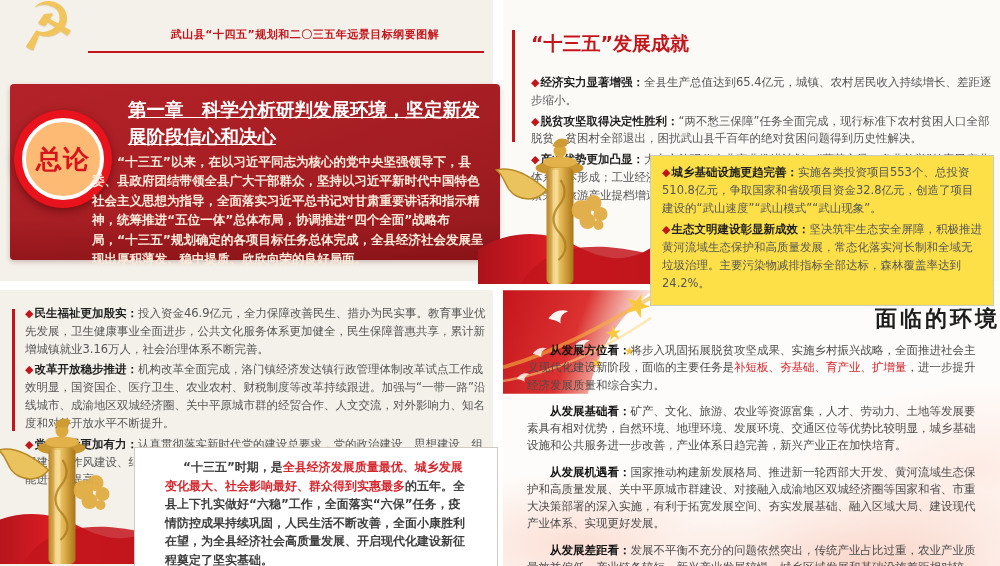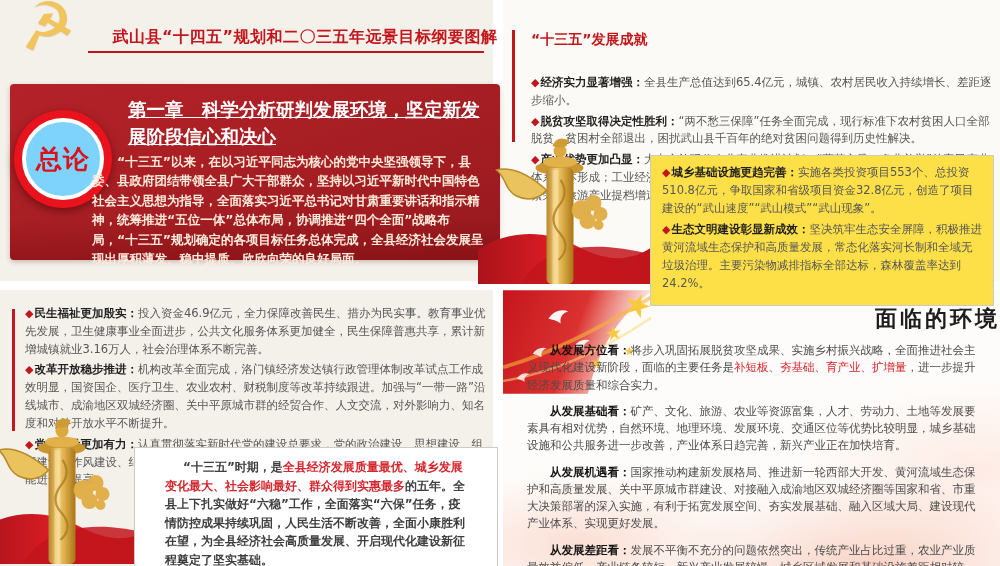--- a/index.html
+++ b/index.html
@@ -9,41 +9,41 @@
     font-family:"DejaVu Sans","Liberation Sans",sans-serif;
   }
   
   .gutter-v{position:absolute;left:493px;top:0;width:10px;height:566px;background:#ffffff;z-index:1;}
   .gutter-h{position:absolute;left:0;top:281px;width:1000px;height:9px;background:#ffffff;z-index:1;}
   .q2-bg{position:absolute;left:503px;top:0;width:497px;height:281px;background:#fcfaf6;z-index:0;}
   
   .emblem{position:absolute;left:18px;top:-6px;font-size:64px;line-height:1;color:#f1c45c;
     transform:rotate(-8deg);z-index:2;text-shadow:0 1px 1px rgba(180,120,0,.35);}
   .header-title{position:absolute;left:105px;top:27px;width:400px;text-align:center;
-    font-size:16px;font-weight:bold;color:#c3161c;z-index:2;letter-spacing:.5px;}
+    font-size:11px;font-weight:bold;color:#c3161c;z-index:2;letter-spacing:.5px;}
   .header-underline{position:absolute;left:88px;top:51px;width:396px;height:2px;background:#c3161c;z-index:2;}
   
   .q1-panel{position:absolute;left:10px;top:84px;width:490px;height:176px;border-radius:4px;
     background:linear-gradient(160deg,#b42228 0%,#a51e23 55%,#97191e 100%);z-index:2;
     box-shadow:0 2px 5px rgba(90,10,10,.25);}
   .q1-panel::after{content:"";position:absolute;left:0;right:0;bottom:0;height:42px;
     background:linear-gradient(to top,rgba(110,8,12,.35),rgba(110,8,12,0));border-radius:0 0 4px 4px;}
   .badge{position:absolute;left:4px;top:26px;width:98px;height:98px;border-radius:50%;
     background:#e8131c;display:flex;align-items:center;justify-content:center;
     box-shadow:0 3px 9px rgba(60,0,0,.5);z-index:3;}
-  .badge-inner{width:74px;height:74px;border-radius:50%;background:#7dd3fc;border:4px solid #ffffff;
+  .badge-inner{width:74px;height:74px;border-radius:50%;background:#fdba74;border:4px solid #ffffff;
     display:flex;align-items:center;justify-content:center;}
   .badge-text{font-size:26px;font-weight:bold;color:#d9131c;letter-spacing:1px;}
   .q1-title{position:absolute;left:118px;top:13px;width:362px;color:#ffffff;
     font-size:18.5px;font-weight:bold;line-height:1.45;z-index:3;text-decoration:underline;}
   .q1-body{position:absolute;left:82px;top:68px;width:398px;color:#fcebdb;
     font-size:12.5px;font-weight:bold;line-height:1.55;text-indent:2em;z-index:3;}
   
   .q2-divider{position:absolute;left:512px;top:30px;width:3px;height:112px;background:#c3161c;z-index:3;}
-  .q2-title{position:absolute;left:531px;top:31px;font-size:14px;font-weight:bold;color:#c3161c;z-index:3;}
+  .q2-title{position:absolute;left:531px;top:31px;font-size:19px;font-weight:bold;color:#c3161c;z-index:3;}
   .q2-bullets{position:absolute;left:531px;top:74px;width:462px;z-index:3;}
   .bullet{margin:0 0 3px 0;font-size:11.5px;line-height:1.55;color:#565656;}
   .bullet .diamond{color:#c3161c;font-size:11px;margin-right:1px;}
   .bullet .lead{font-weight:bold;color:#1f1f1f;}
   .detail-box{position:absolute;left:650px;top:155px;width:344px;box-sizing:border-box;
     background:#fde047;border:1px solid #cfcac2;padding:8px 11px;z-index:4;}
   .detail-box .bullet{margin-bottom:4px;}
   
   .q3-bar{position:absolute;left:12px;top:309px;width:3px;height:122px;background:#c3161c;z-index:3;}
   .q3-bullets{position:absolute;left:25px;top:305px;width:468px;z-index:3;}

